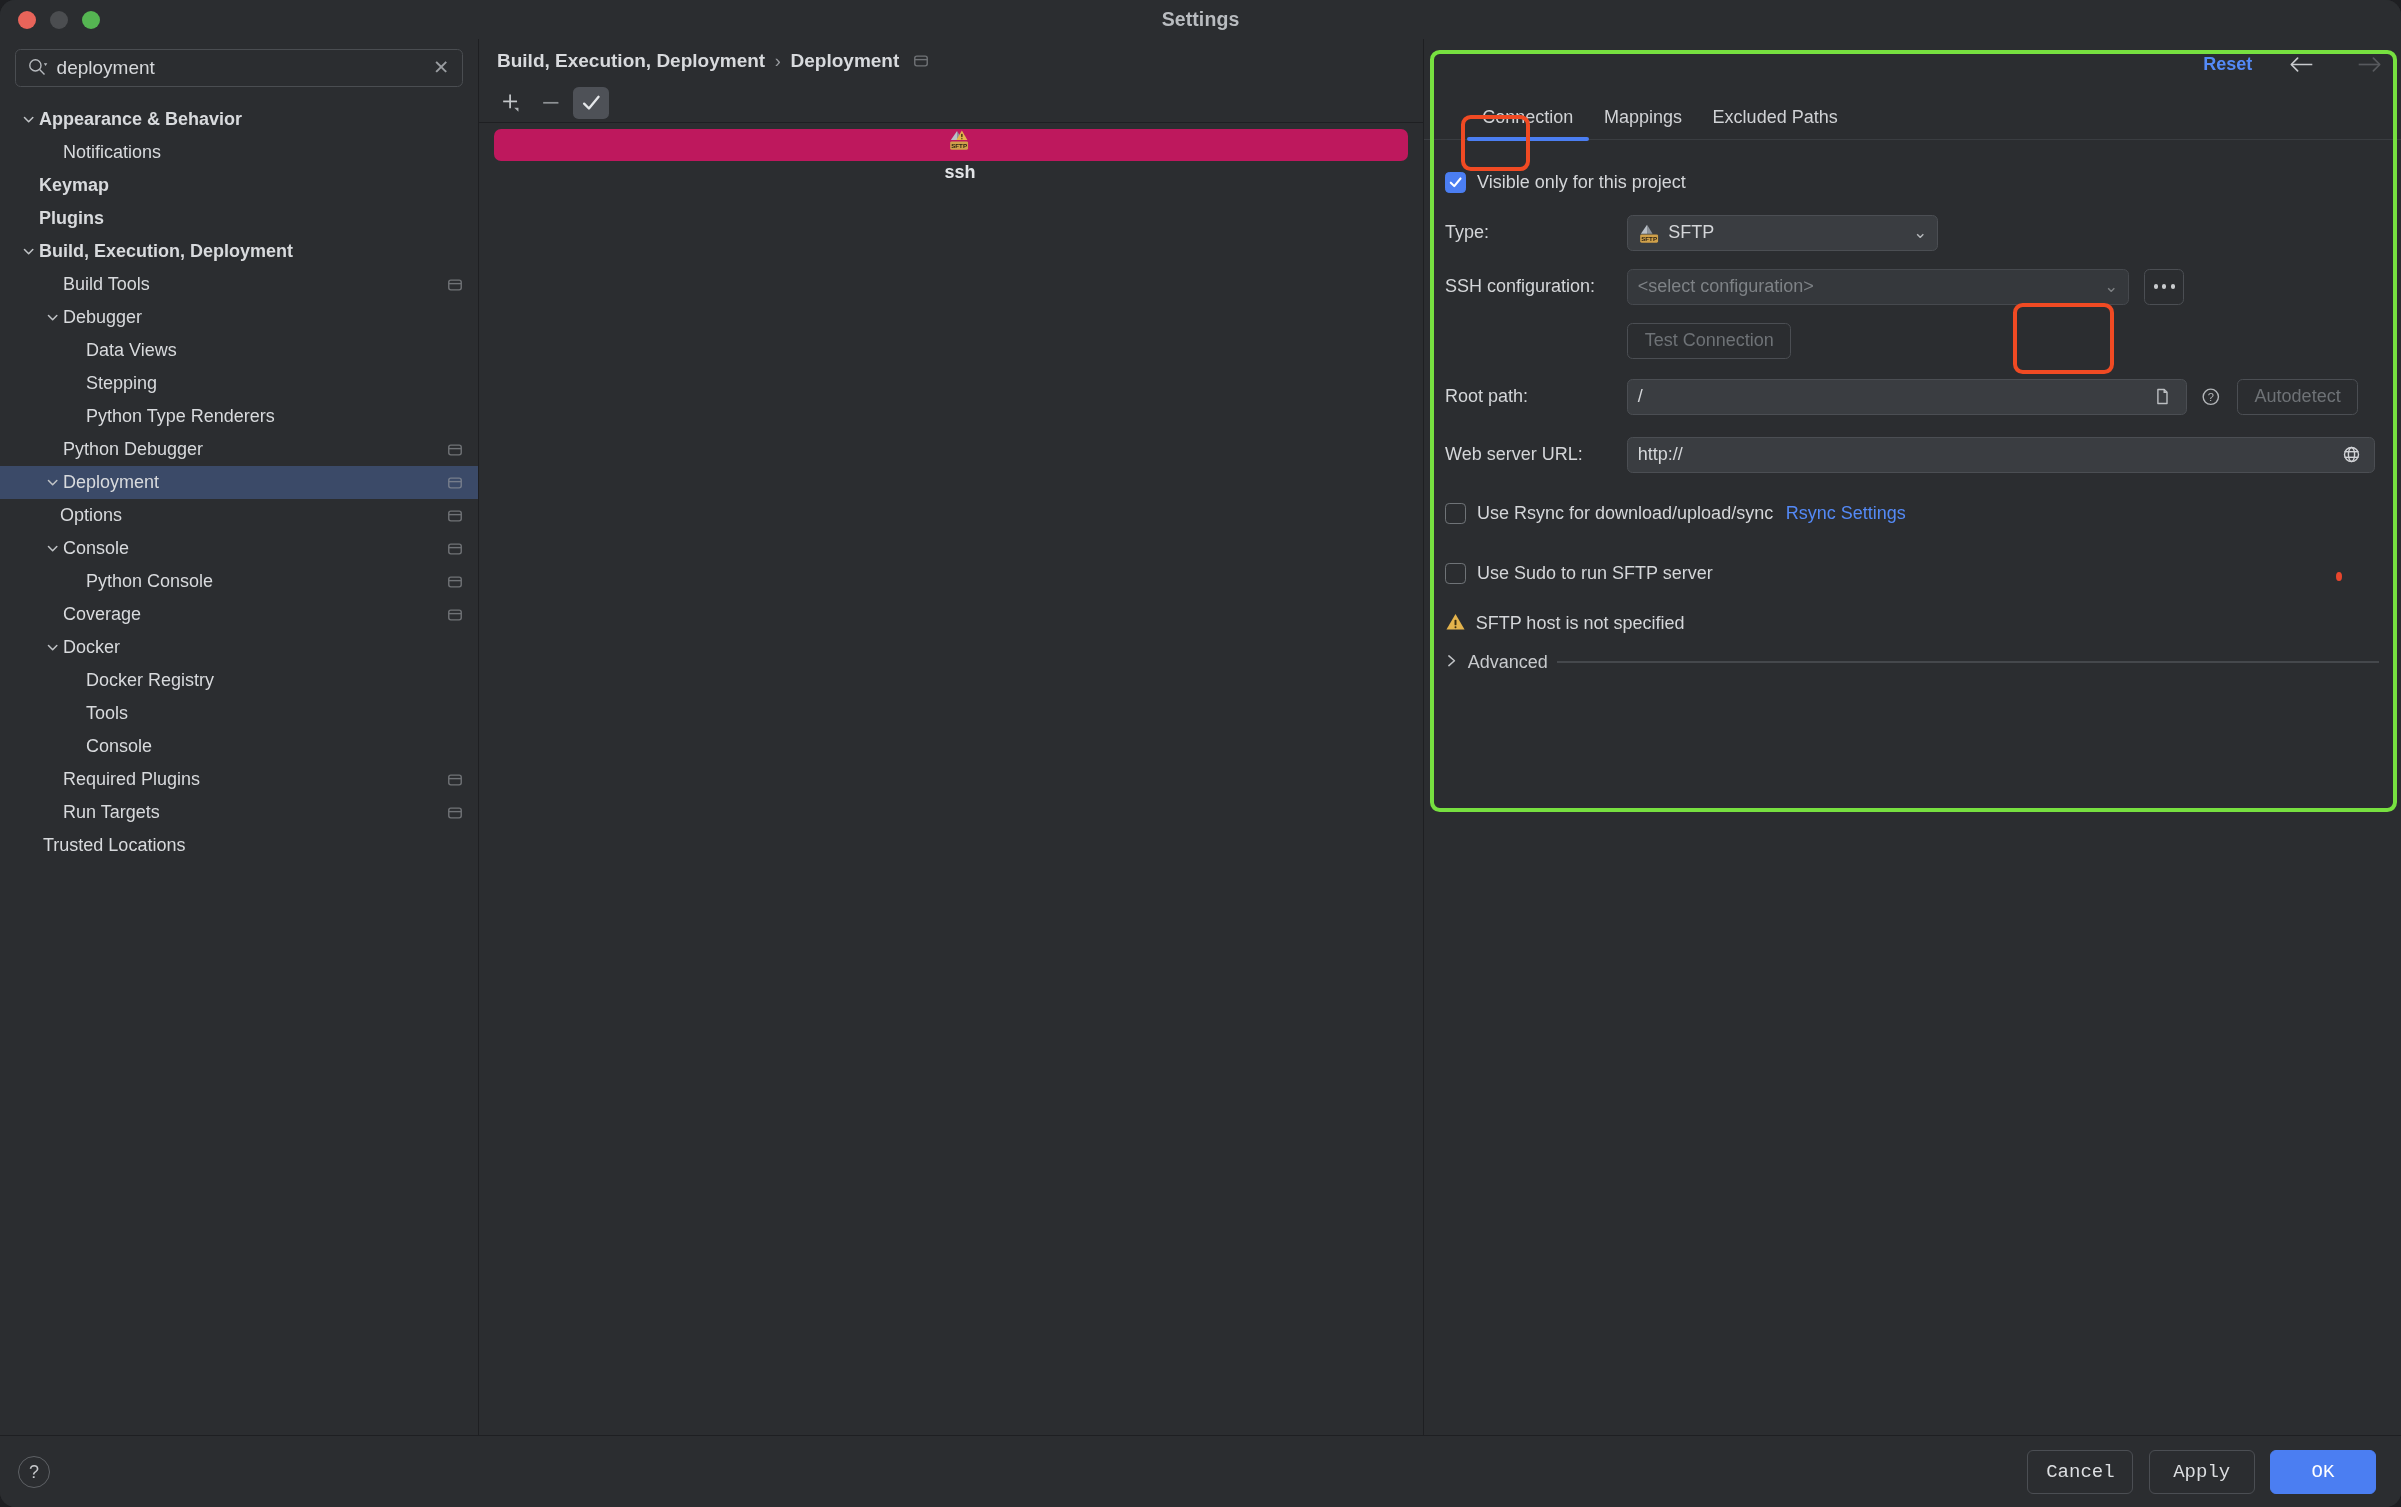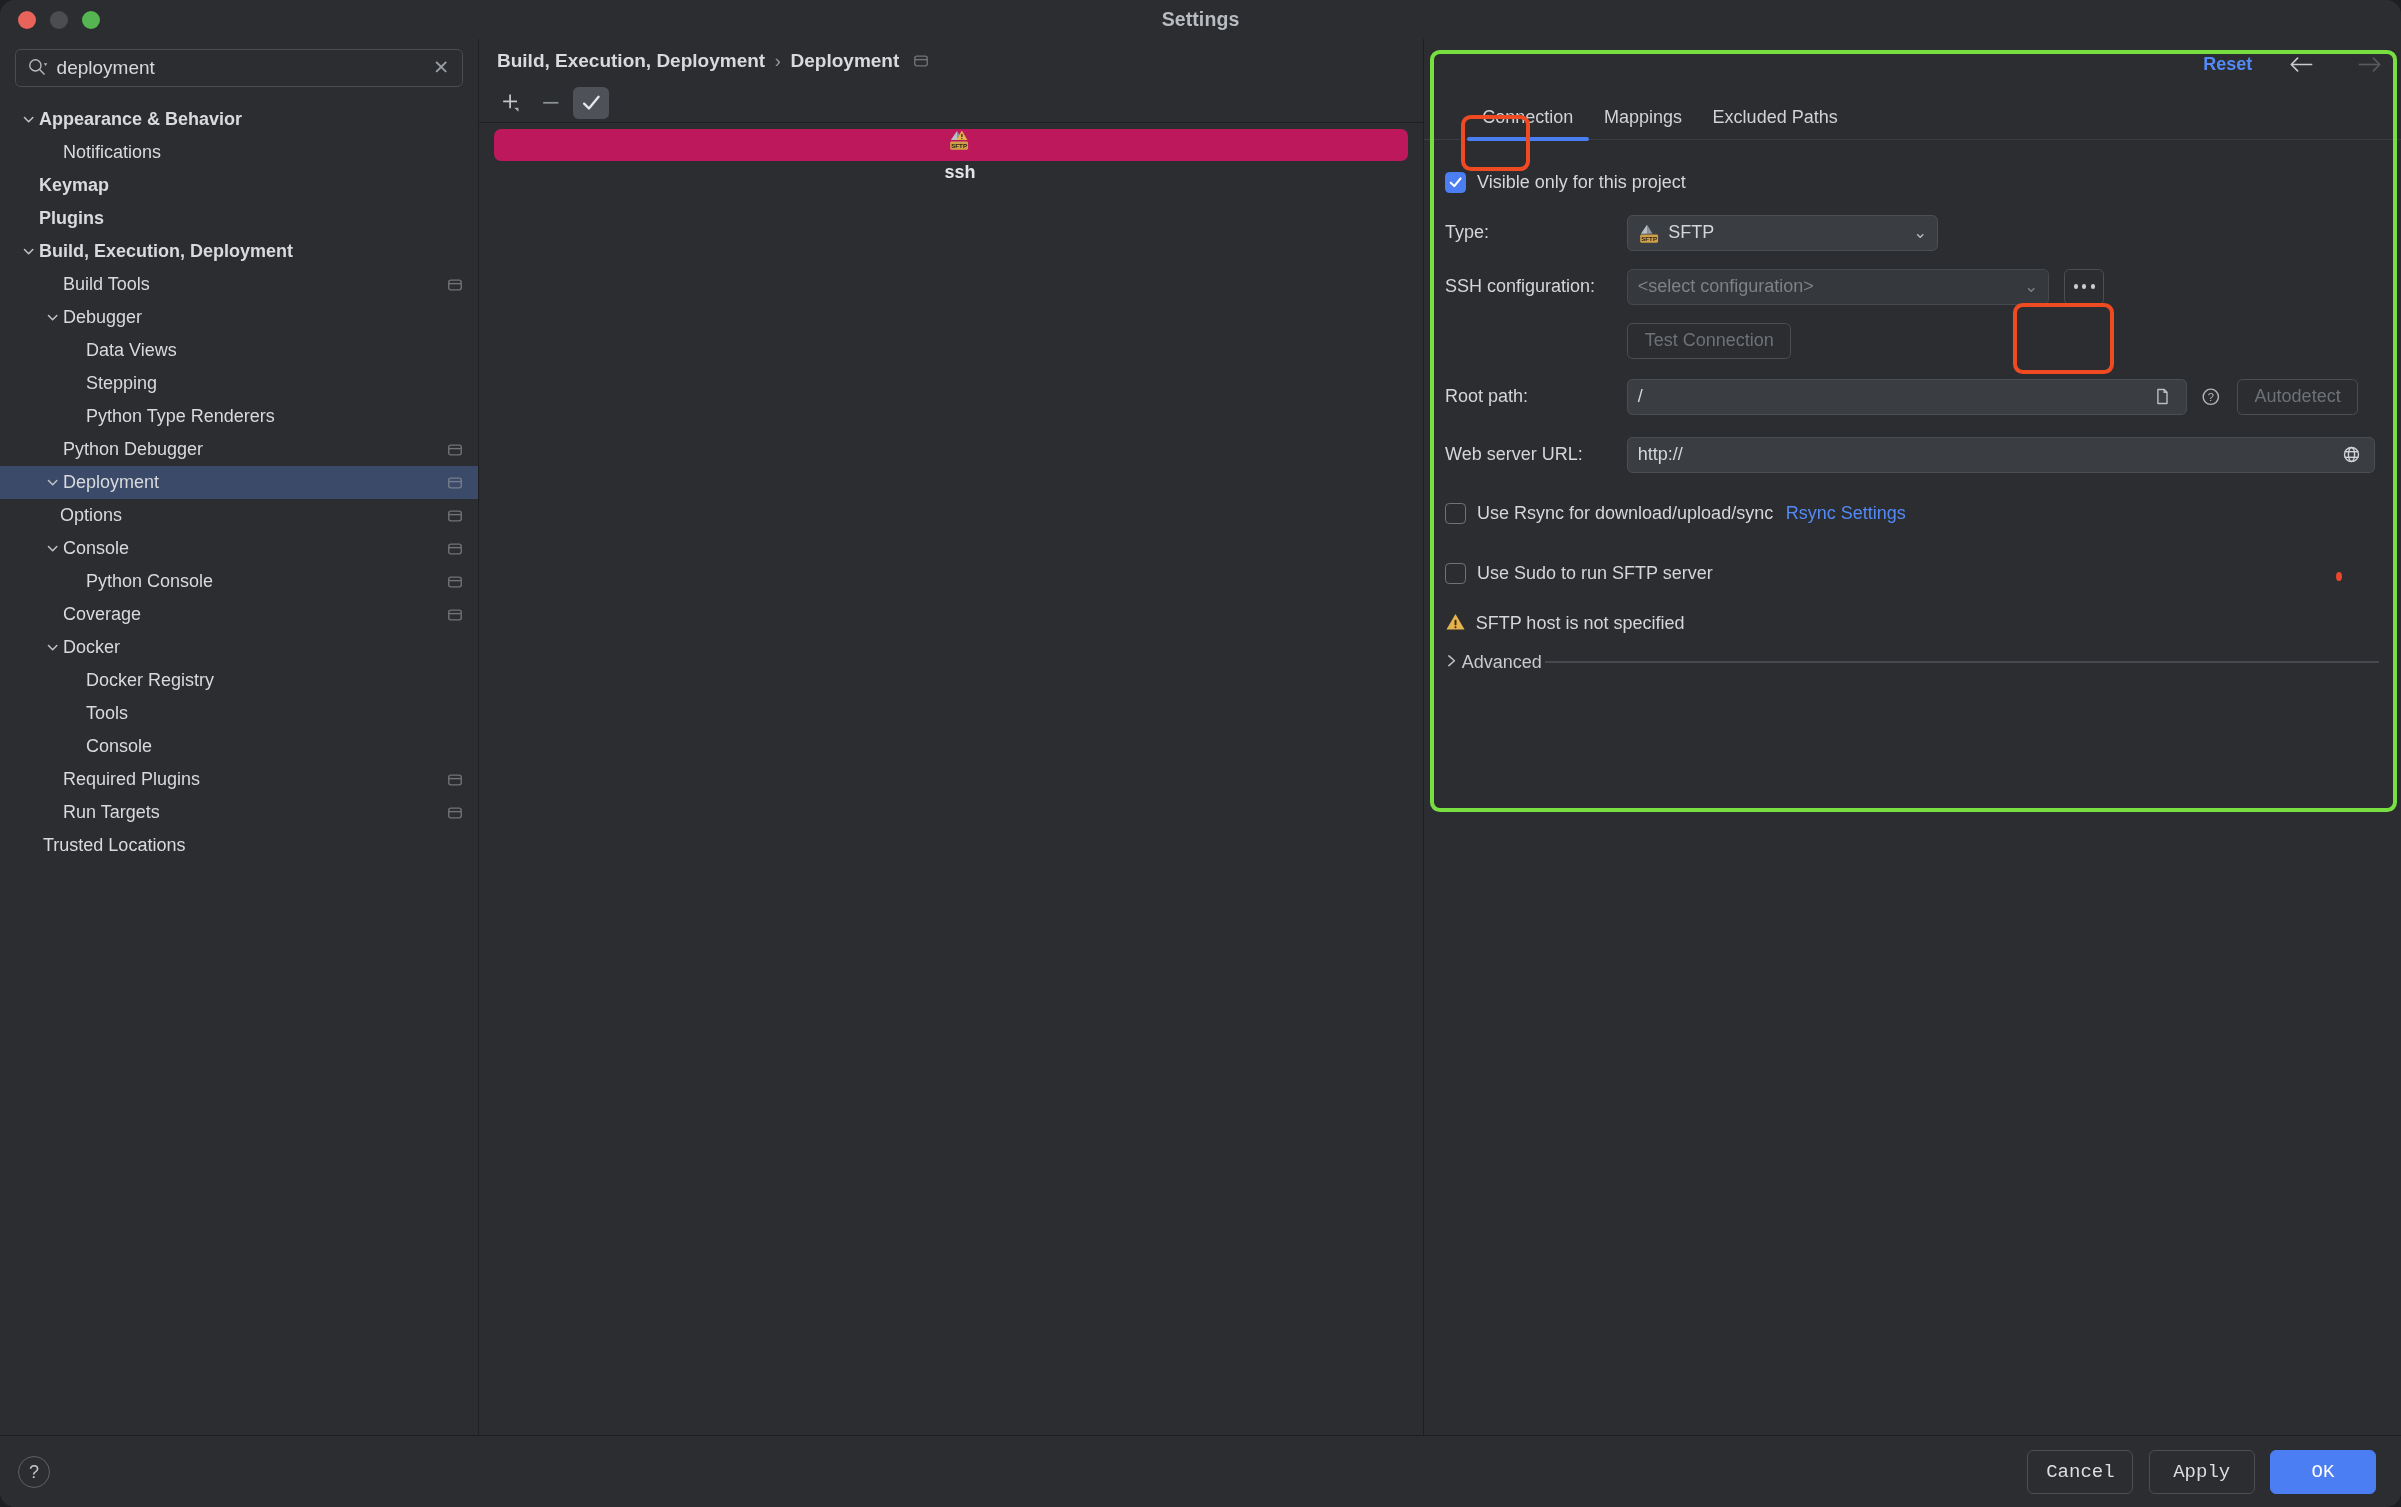--- a/index.html
+++ b/index.html
@@ -172,21 +172,21 @@
   .dots i { width: 4.2px; height: 4.2px; border-radius: 50%; background: #c9cbce; display: block; }
 
   .icon-btn { width: 26.4px; height: 26.4px; display:flex; align-items:center; justify-content:center; cursor:pointer; }
   .icon-btn svg { display:block; }
 
   .link { font-size: 18px; color: #548af7; cursor: pointer; margin-left: 12.5px; }
 
   .warn-row { display: flex; align-items: center; gap: 9.7px; padding-left: 21px; height: 39px; }
   .warn-text { font-size: 18px; color: #d4d6d9; }
 
-  .adv-row { display: flex; align-items: center; gap: 3px; padding-left: 19.5px; height: 39px; }
+  .adv-row { display: flex; align-items: center; gap: 9px; padding-left: 19.5px; height: 39px; }
   .adv-label { font-size: 18px; color: #c8cacd; }
   .adv-line { flex: 1 1 auto; height: 1.4px; background: #45484c; margin-right: 22px; }
 
   .reddot { position: absolute; width: 6.3px; height: 9.7px; background: #e8462d; border-radius: 50%; }
 
   
   .anno { position: absolute; pointer-events: none; }
   .anno.green { border: 4.9px solid #77e040; border-radius: 9.7px; }
   .anno.red { border: 4.9px solid #f04a23; border-radius: 9.7px; }
 
@@ -512,21 +512,21 @@
                 <text x="16" y="27" font-size="9" font-family="Liberation Sans, sans-serif" font-weight="bold" fill="#2b2113" text-anchor="middle">SFTP</text>
               </svg>
             </span>
             <span class="fv">SFTP</span>
             <span class="caret">⌄</span>
           </div>
         </div>
 
         <div class="row" style="min-height:54px;">
           <span class="lbl w">SSH configuration:</span>
-          <div class="field disabled" style="width:422px;">
+          <div class="field disabled" style="width:502px;">
             <span class="fv ph">&lt;select configuration&gt;</span>
             <span class="caret" style="opacity:.55;">⌄</span>
           </div>
           <div class="btn sq" style="margin-left:15.3px;">
             <span class="dots">
                 <i></i>
                 <i></i>
                 <i></i>
               </span>
           </div>

